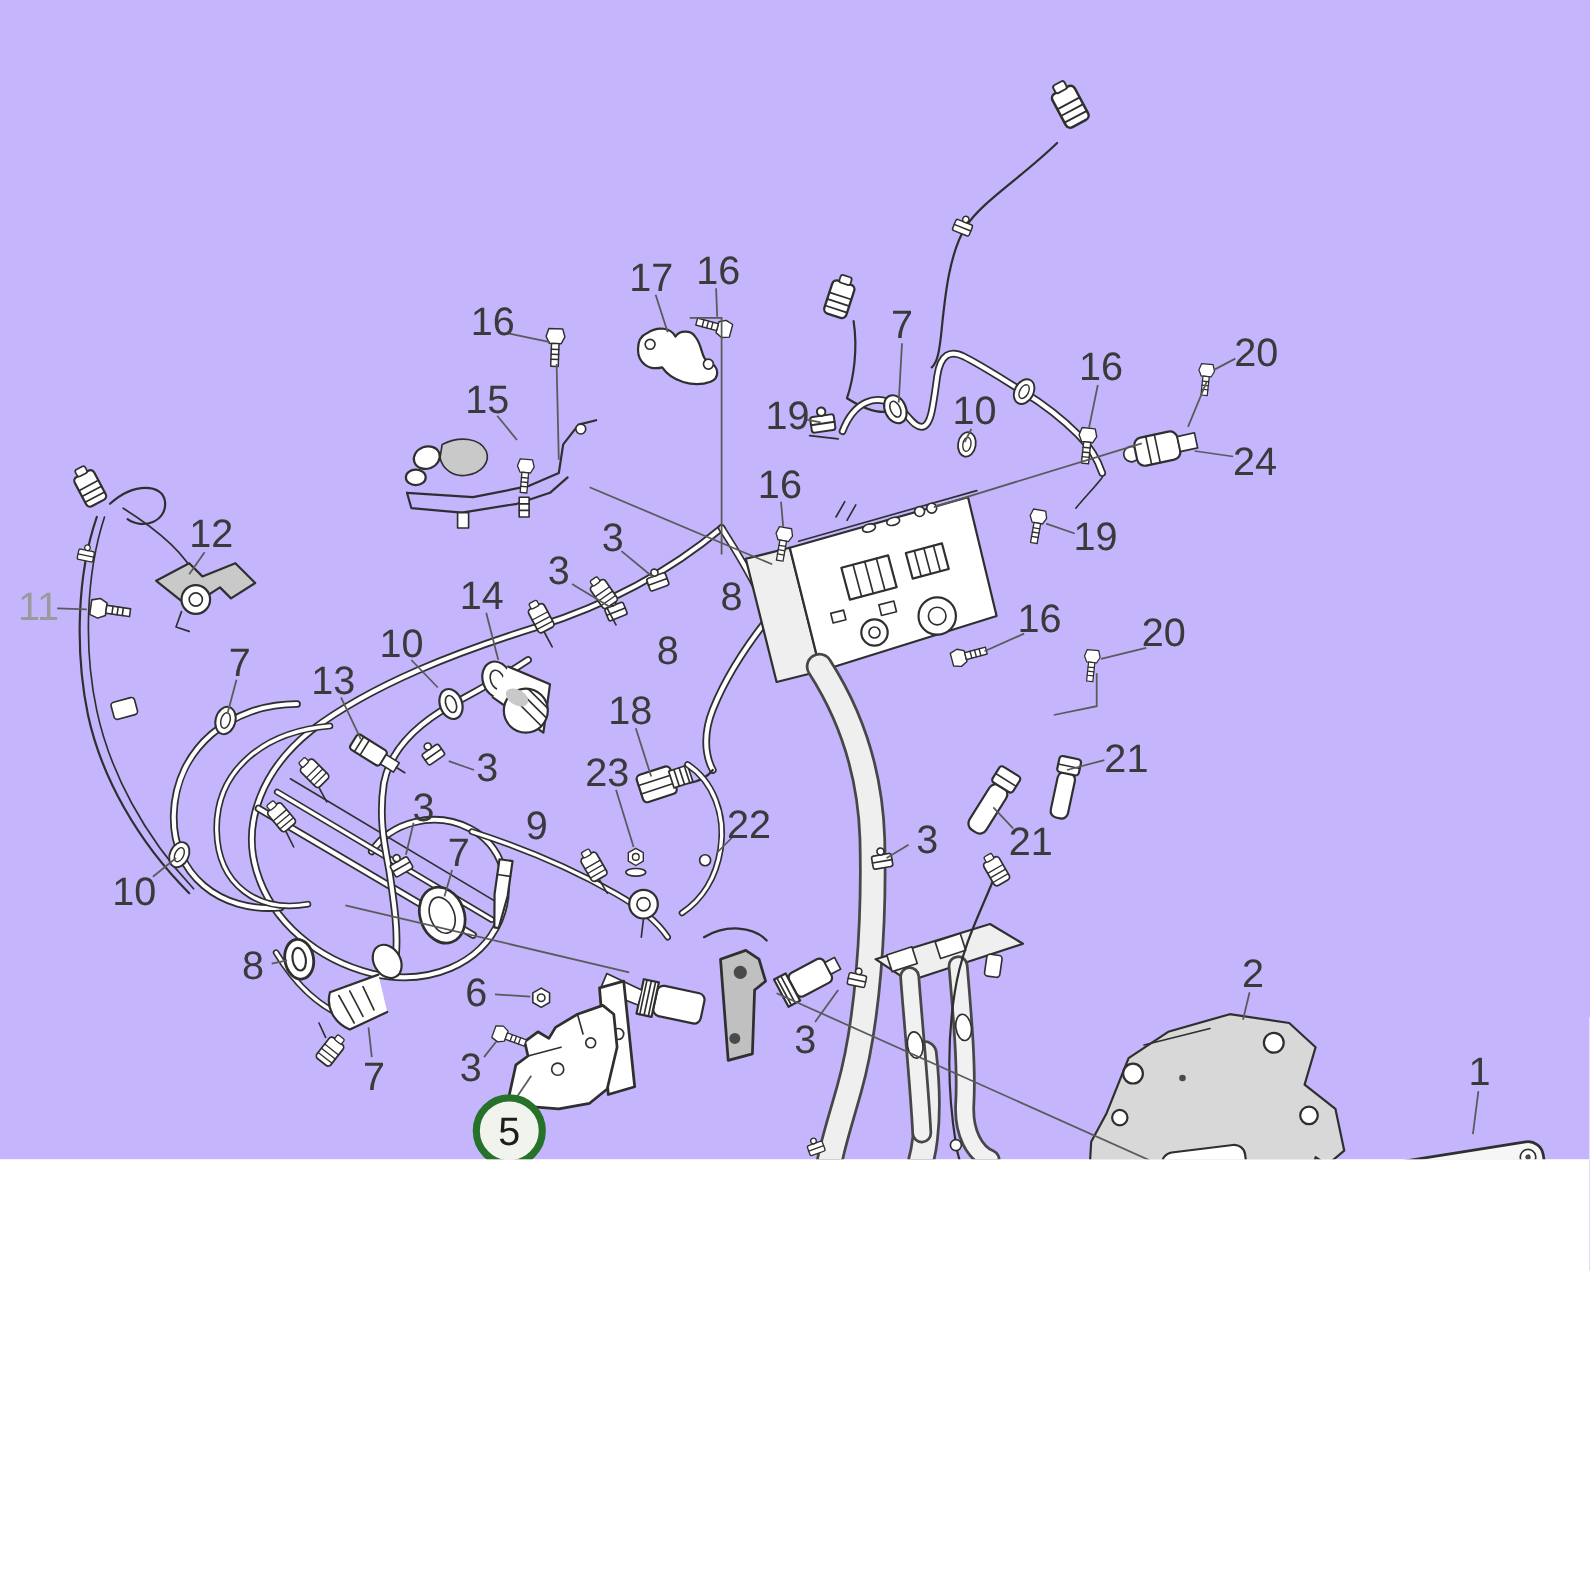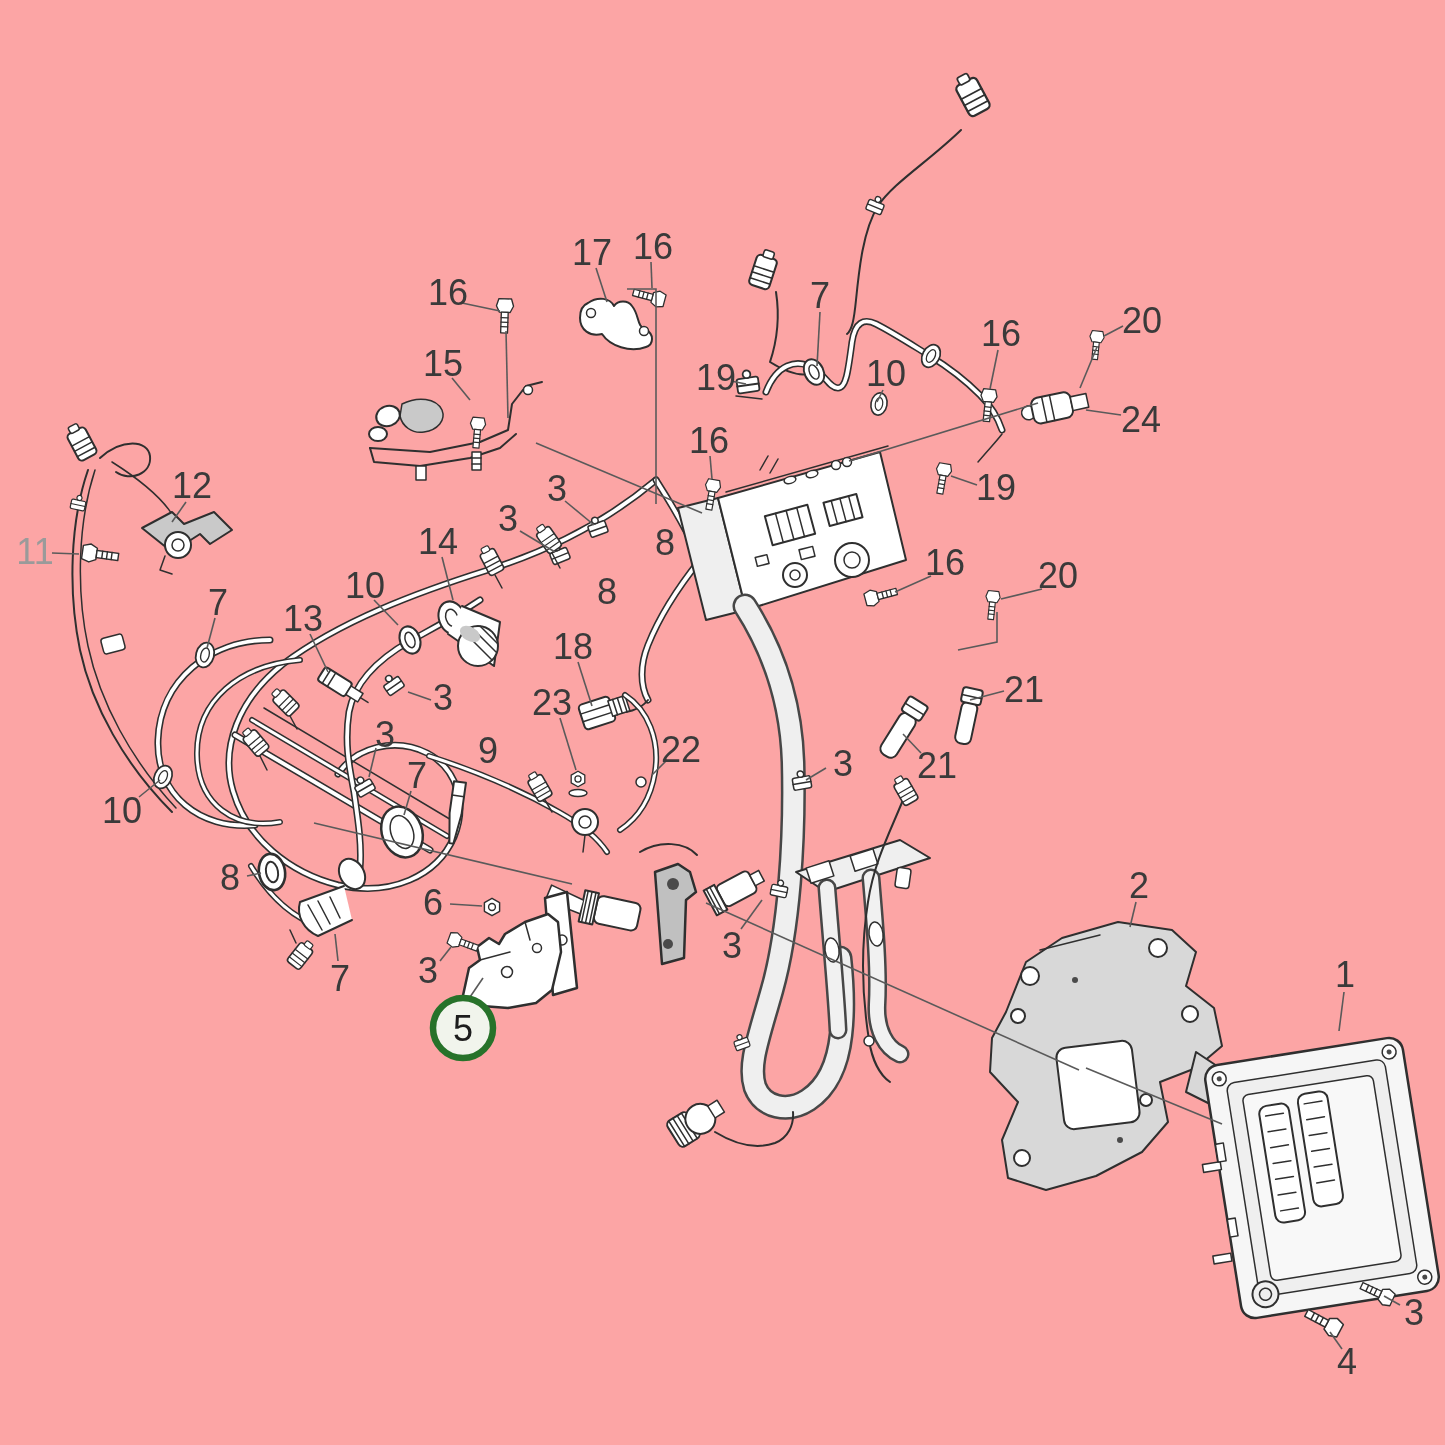--- a/index.html
+++ b/index.html
@@ -1,16 +1,16 @@
 <!DOCTYPE html>
 <html><head>
 <meta charset="utf-8">
 <style>
   html,body{margin:0;padding:0;background:#fff;}
-  #stage{position:relative;width:1445px;height:1445px;background:#fca5a5;overflow:hidden;}
+  #stage{position:relative;width:1445px;height:1054px;background:#c4b5fd;overflow:hidden;}
   svg{display:block;}
   
   .ln   {stroke:#2f2f2f;stroke-width:2;fill:none;stroke-linecap:round;stroke-linejoin:round;}
   .ln15 {stroke:#2f2f2f;stroke-width:1.5;fill:none;stroke-linecap:round;stroke-linejoin:round;}
   .ln25 {stroke:#2f2f2f;stroke-width:2.5;fill:none;stroke-linecap:round;stroke-linejoin:round;}
   .fw   {fill:#ffffff;}
   .fe   {fill:#efefef;}
   .fg   {fill:#d8d8d8;}
   .fgd  {fill:#c0c0c0;}
   .fgg  {fill:#c9c9c9;}

